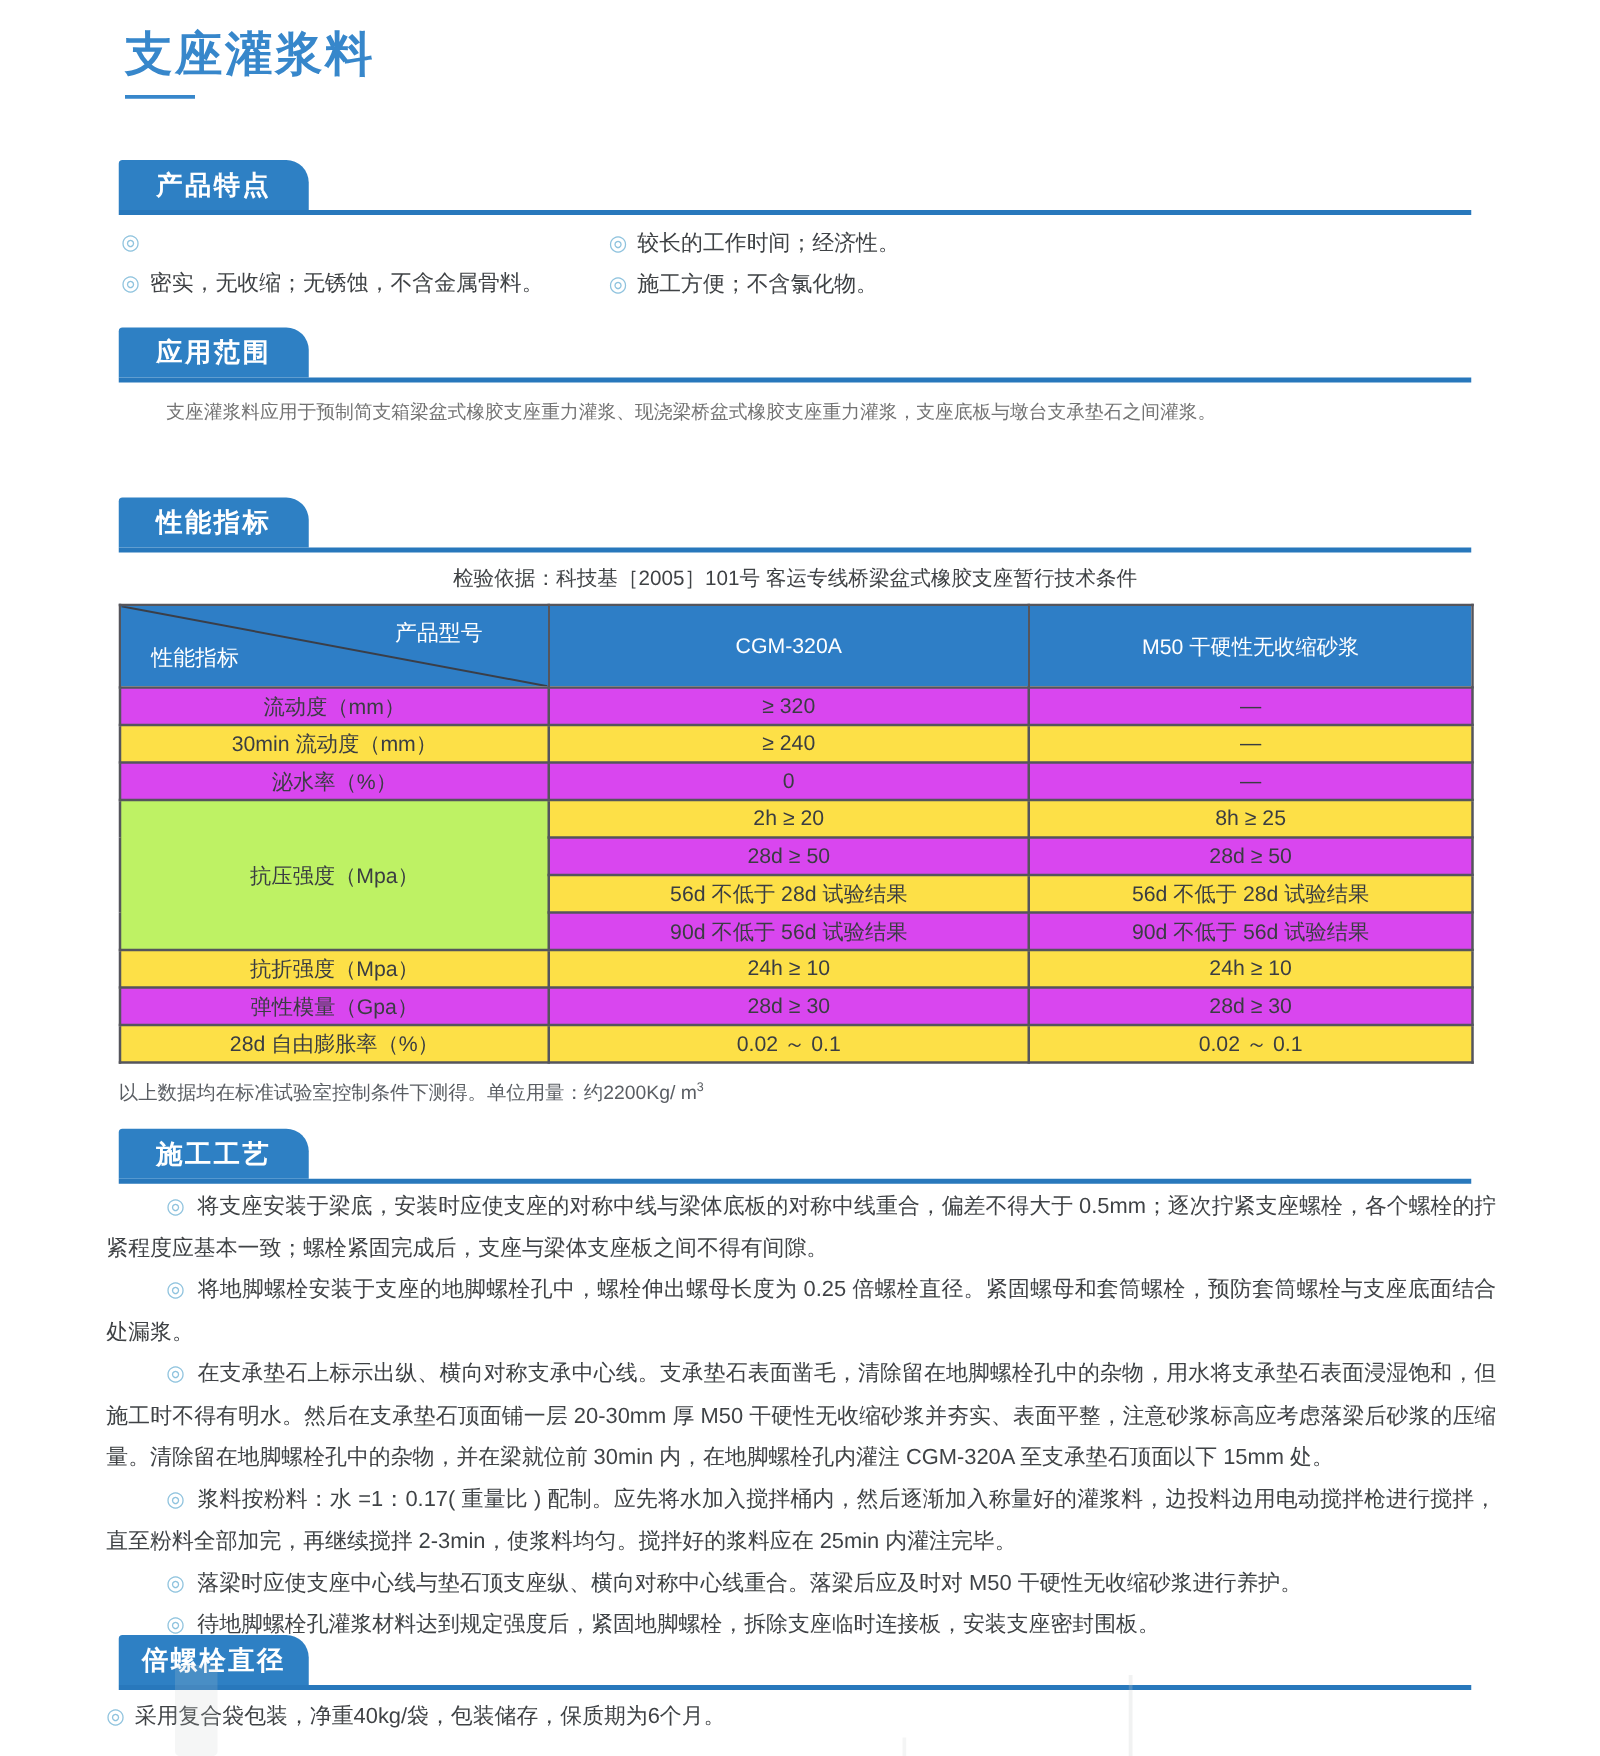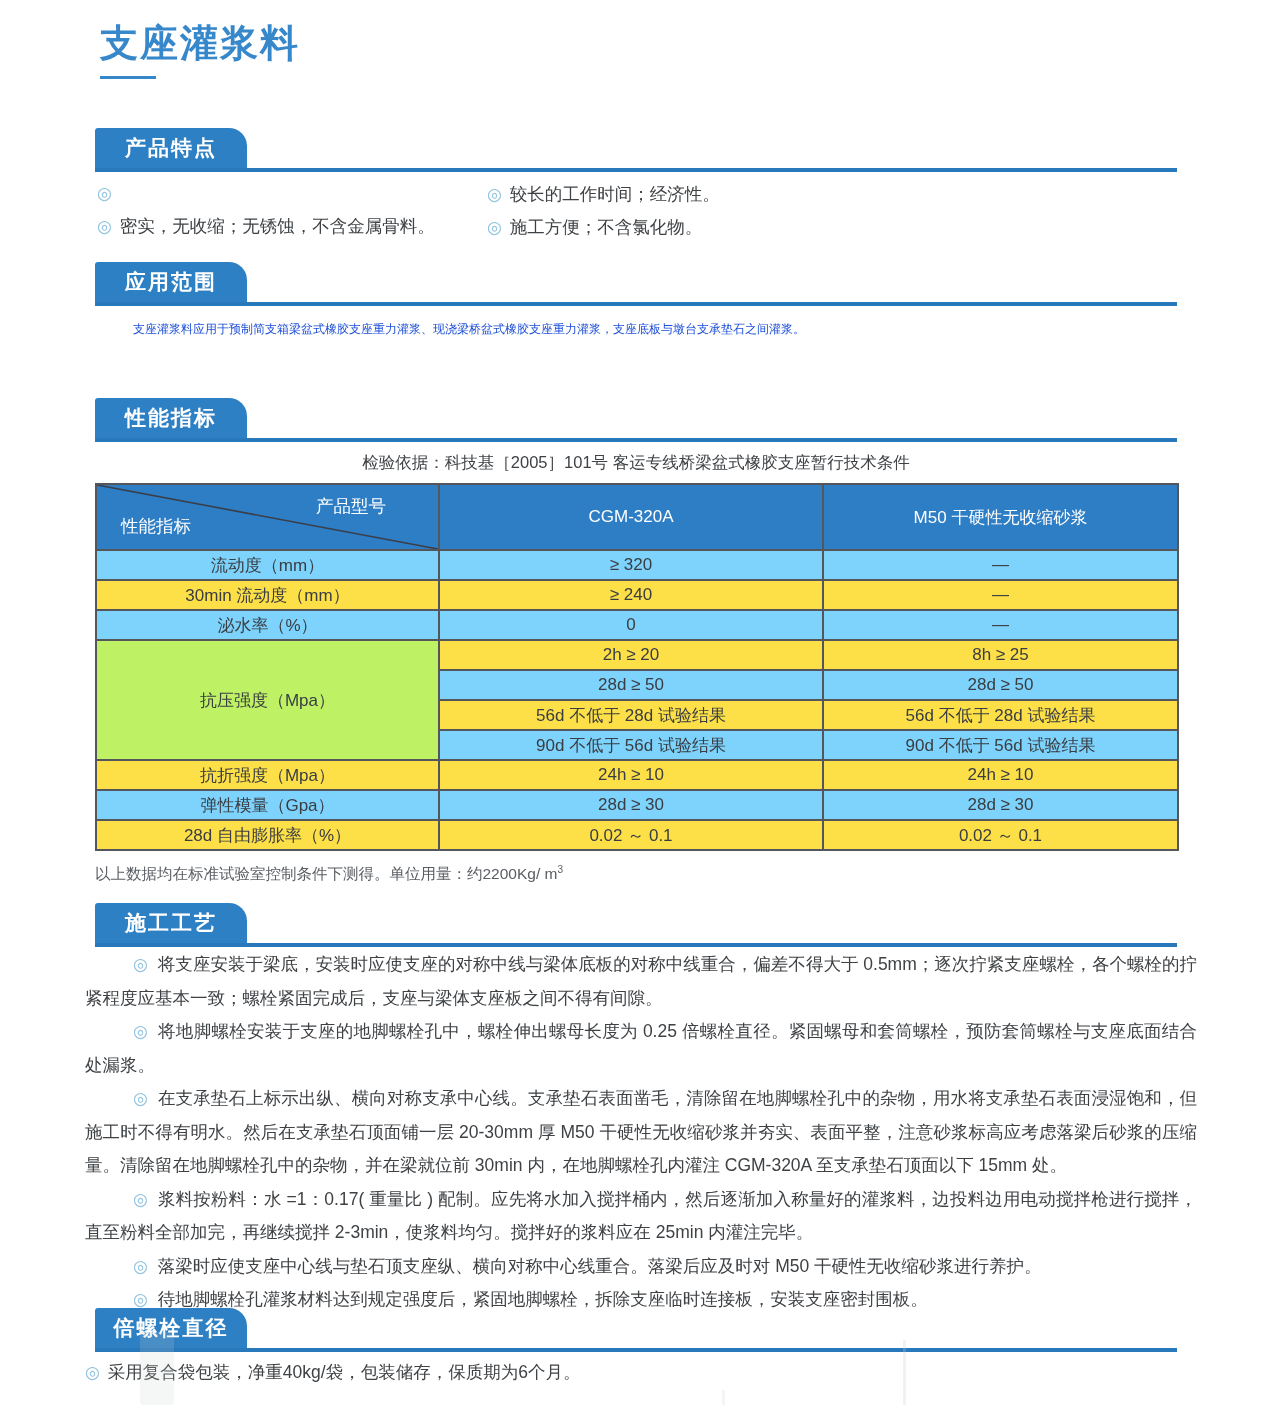--- a/index.html
+++ b/index.html
@@ -35,38 +35,38 @@
   }
 
   
   .features { position: absolute; left: 97px; top: 178px; width: 1083px; }
   .features .col { position: absolute; top: 0; width: 520px; }
   .features .col.left { left: 0; }
   .features .col.right { left: 390px; }
   .feat { display: flex; align-items: baseline; font-size: 17.5px; line-height: 32px; color: #3f4245; }
 
   
-  .app-text { position: absolute; left: 133px; top: 312px; width: 1050px; font-size: 12px; line-height: 35px; color: #1d4ed8; }
+  .app-text { position: absolute; left: 133px; top: 312px; width: 1050px; font-size: 15px; line-height: 35px; color: #737373; }
 
   
   .perf-caption { position: absolute; left: 95px; top: 452px; width: 1082px; text-align: center; font-size: 16.5px; color: #3f4245; }
 
   table.perf {
     position: absolute; left: 95px; top: 483px; width: 1082px;
     border-collapse: collapse; table-layout: fixed;
     font-size: 17px; color: #3a3d42;
   }
   table.perf td {
     border: 2px solid #55555c; text-align: center; vertical-align: middle;
     height: 30px; padding: 0 6px;
   }
   table.perf .c1 { width: 343px; }
   table.perf .c2 { width: 384px; }
   table.perf .c3 { width: 355px; }
-  tr.g td { background: #7dd3fc; }
+  tr.g td { background: #d946ef; }
   tr.w td { background: #fde047; }
   tr.w td.spanlbl { background: #ffffff; }
 
   .thead-cell { background: #2e7ec6; color: #ffffff; height: 66px !important; position: relative; }
   .diag { padding: 0 !important; }
   .diag svg { position: absolute; left: 0; top: 0; width: 100%; height: 100%; }
   .diag .corner-top { position: absolute; right: 52px; top: 9px; font-size: 17.5px; color: #fff; }
   .diag .corner-bottom { position: absolute; left: 24px; bottom: 11px; font-size: 17.5px; color: #fff; }
 
   .perf-note { position: absolute; left: 95px; top: 864px; font-size: 15.5px; color: #5a5e63; }

